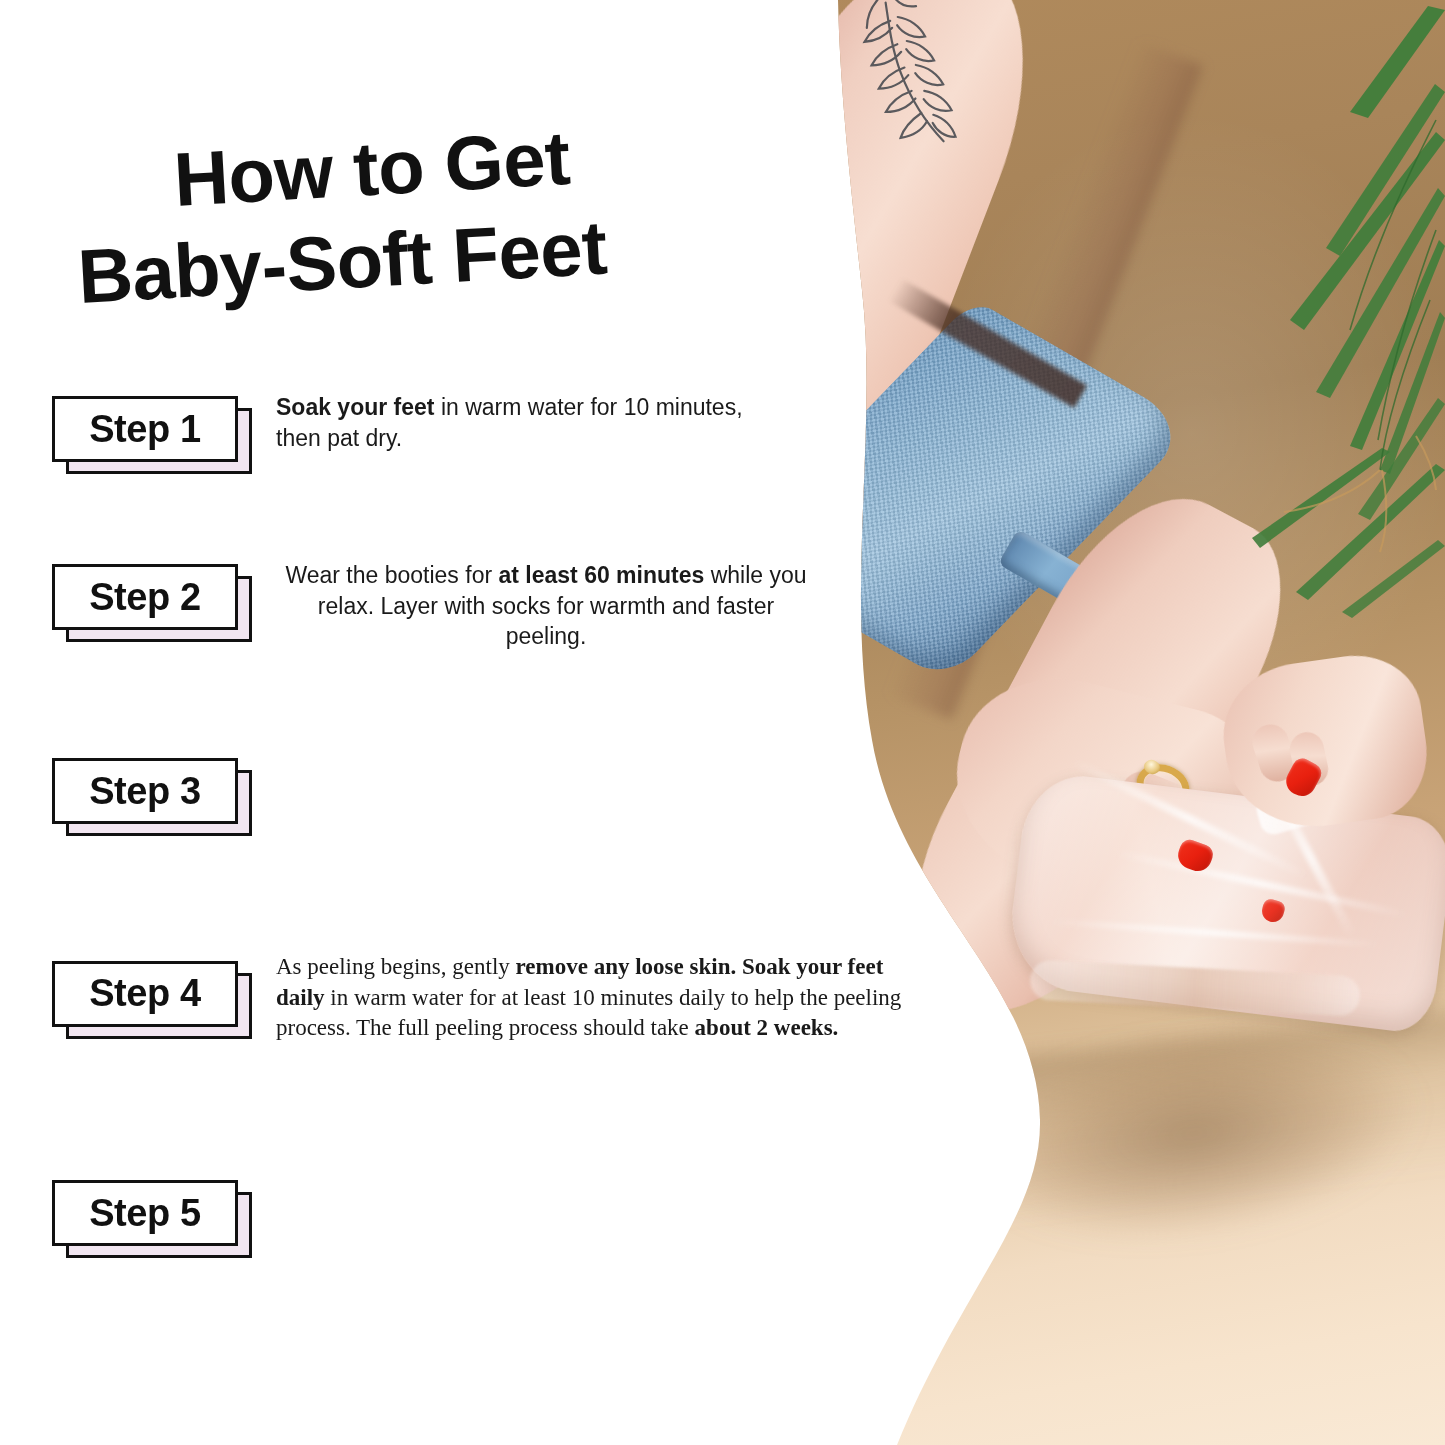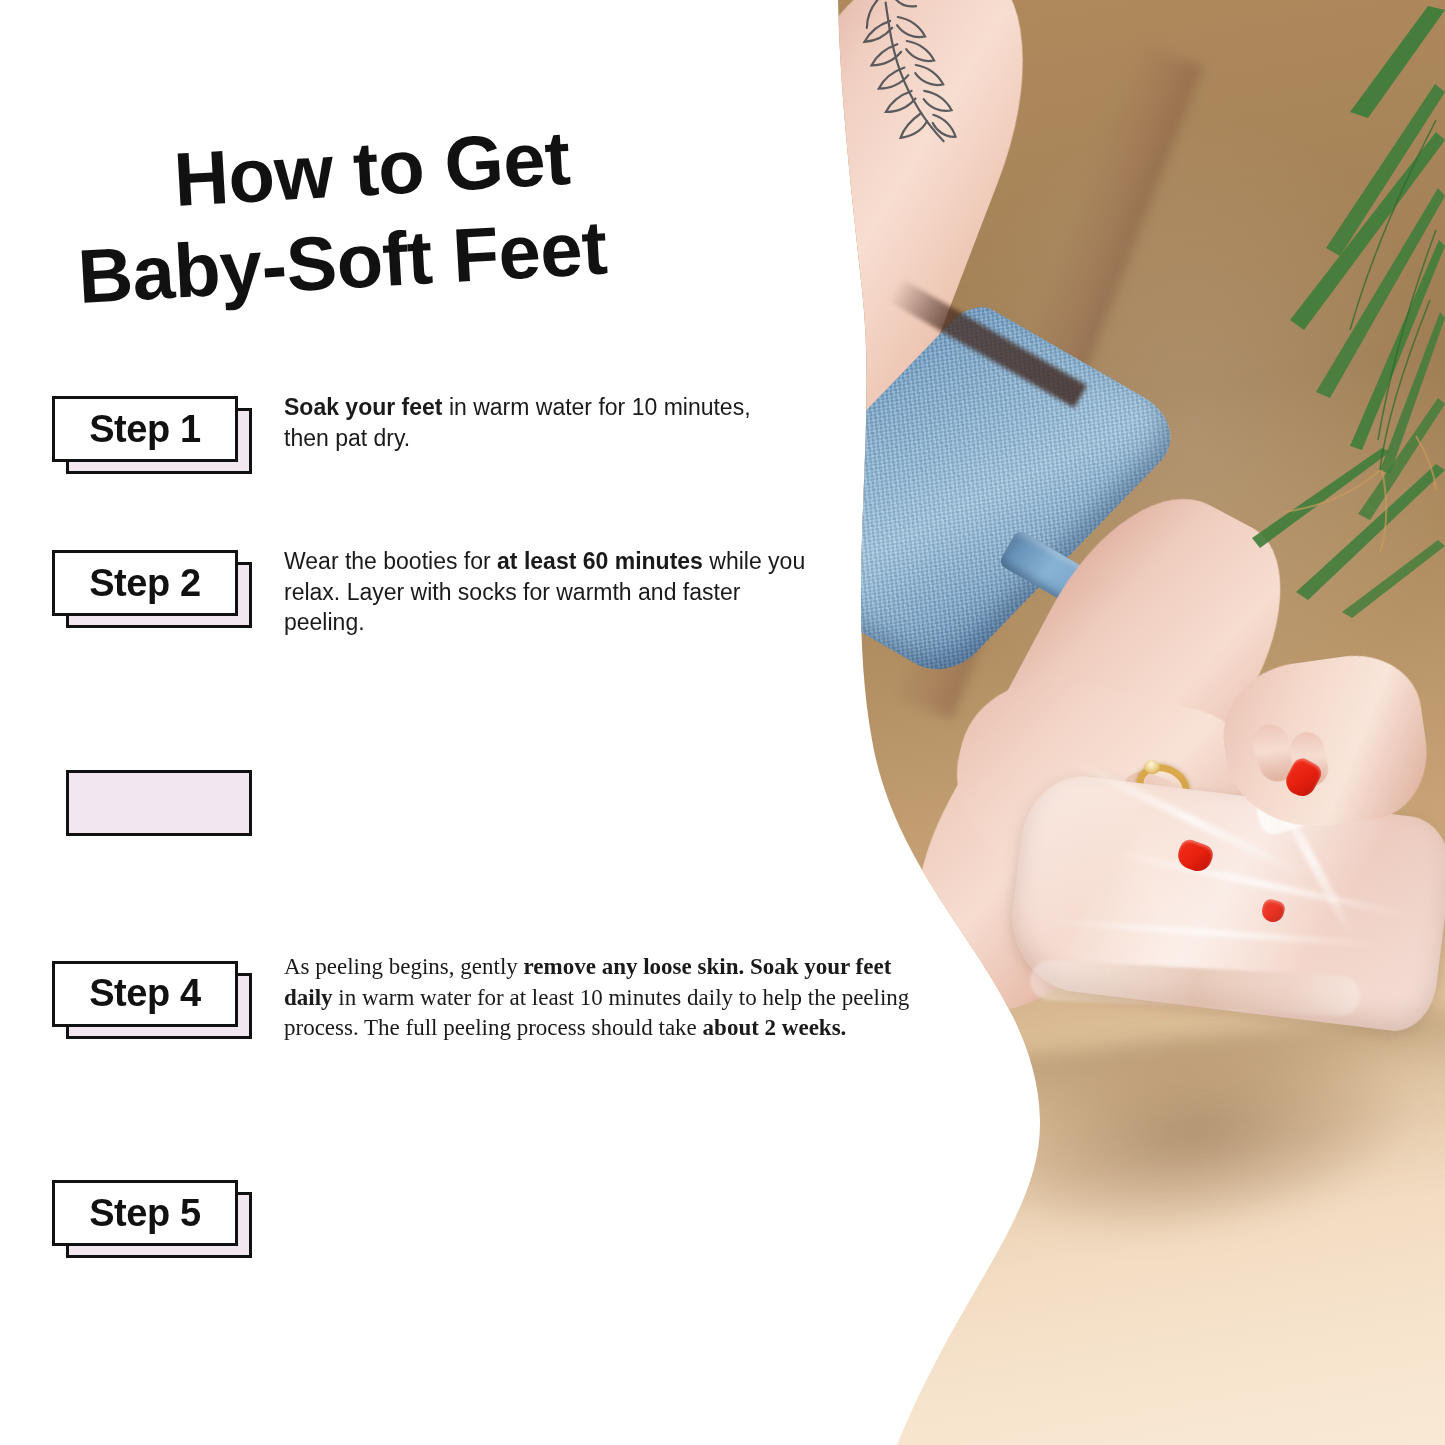--- a/index.html
+++ b/index.html
@@ -232,31 +232,31 @@
   }
 
   .step-row {
     position: absolute;
     left: 52px;
     width: 900px;
     display: flex;
     align-items: flex-start;
   }
   #step-row-0 { top: 390px; }
-  #step-row-1 { top: 544px; }
+  #step-row-1 { top: 558px; text-align: center; }
   #step-row-2 { top: 752px; }
   #step-row-3 { top: 950px; align-items: center; }
   #step-row-4 { top: 1174px; }
 
   .badge-wrap {
     position: relative;
     width: 200px;
     min-width: 200px;
     height: 78px;
-    margin-right: 32px;
+    margin-right: 24px;
     margin-top: 6px;
     border-radius: 18px;
   }
   .badge-shadow {
     position: absolute;
     top: 12px; left: 14px;
     width: 186px; height: 66px;
     background: #f2e6f1;
     border: 3px solid #111111;
     box-sizing: border-box;
@@ -396,20 +396,21 @@
     <div class="badge-wrap">
       <div class="badge-shadow"></div>
       <div class="badge-front">Step 2</div>
     </div>
     <div class="step-text">Wear the booties for <b>at least 60 minutes</b> while you relax. Layer with socks for warmth and faster peeling.</div>
   </div>
 
   <div class="step-row" id="step-row-2">
     <div class="badge-wrap">
       <div class="badge-shadow"></div>
+      <div class="badge-front">Step 3</div>
     </div>
   </div>
 
   <div class="step-row" id="step-row-3">
     <div class="badge-wrap">
       <div class="badge-shadow"></div>
       <div class="badge-front">Step 4</div>
     </div>
     <div class="step-text">As peeling begins, gently <b>remove any loose skin. Soak your feet daily</b> in warm water for at least 10 minutes daily to help the peeling process. The full peeling process should take <b>about 2 weeks.</b></div>
   </div>

